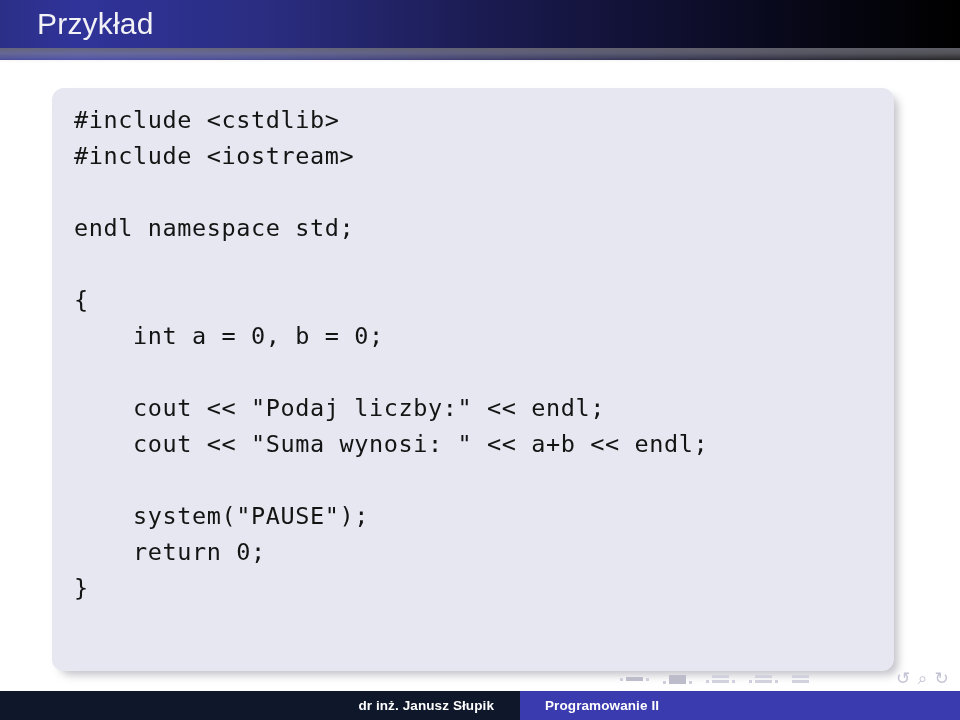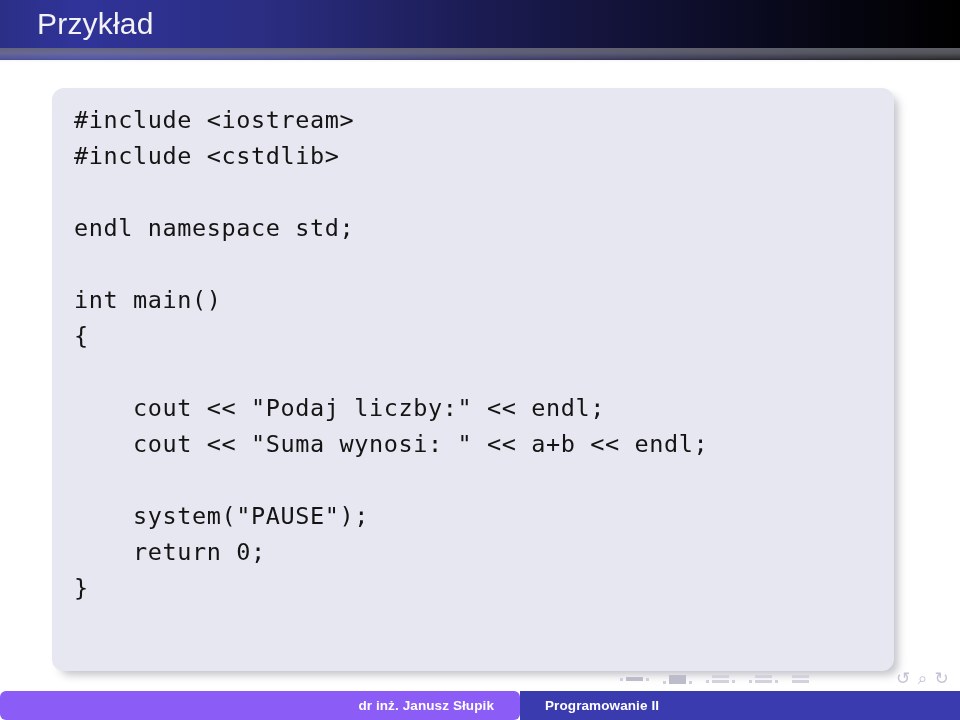--- a/index.html
+++ b/index.html
@@ -129,26 +129,25 @@
 
   
   #footer {
     position: absolute;
     left: 0; top: 691px;
     width: 960px; height: 29px;
     display: flex;
   }
   #footer-left {
     flex: 0 0 520px;
-    background: #8b5cf6;
+    background: #0f172a;
     display: flex;
     align-items: center;
     justify-content: flex-end;
     padding-right: 26px;
-    border-radius: 6px;
   }
   #footer-right {
     flex: 1 1 auto;
     background: #3b3bb0;
     display: flex;
     align-items: flex-end;
     padding-left: 25px;
   }
   .footer-text {
     color: #ffffff;
@@ -162,27 +161,27 @@
 </head>
 <body>
 
 <div id="titlebar">
   <div id="titlebar-text">Przykład</div>
 </div>
 <div id="titlebar-shadow"></div>
 
 <div id="code-panel">
   <div id="code-block">
+    <div class="code-line">#include &lt;cstdlib&gt;</div>
     <div class="code-line">#include &lt;iostream&gt;</div>
-    <div class="code-line">#include &lt;cstdlib&gt;</div>
     <div class="code-line blank"></div>
     <div class="code-line">endl namespace std;</div>
     <div class="code-line blank"></div>
-    <div class="code-line">int main()</div>
     <div class="code-line">{</div>
+    <div class="code-line">    int a = 0, b = 0;</div>
     <div class="code-line blank"></div>
     <div class="code-line">    cout &lt;&lt; "Podaj liczby:" &lt;&lt; endl;</div>
     <div class="code-line">    cout &lt;&lt; "Suma wynosi: " &lt;&lt; a+b &lt;&lt; endl;</div>
     <div class="code-line blank"></div>
     <div class="code-line">    system("PAUSE");</div>
     <div class="code-line">    return 0;</div>
     <div class="code-line">}</div>
   </div>
 </div>
 

